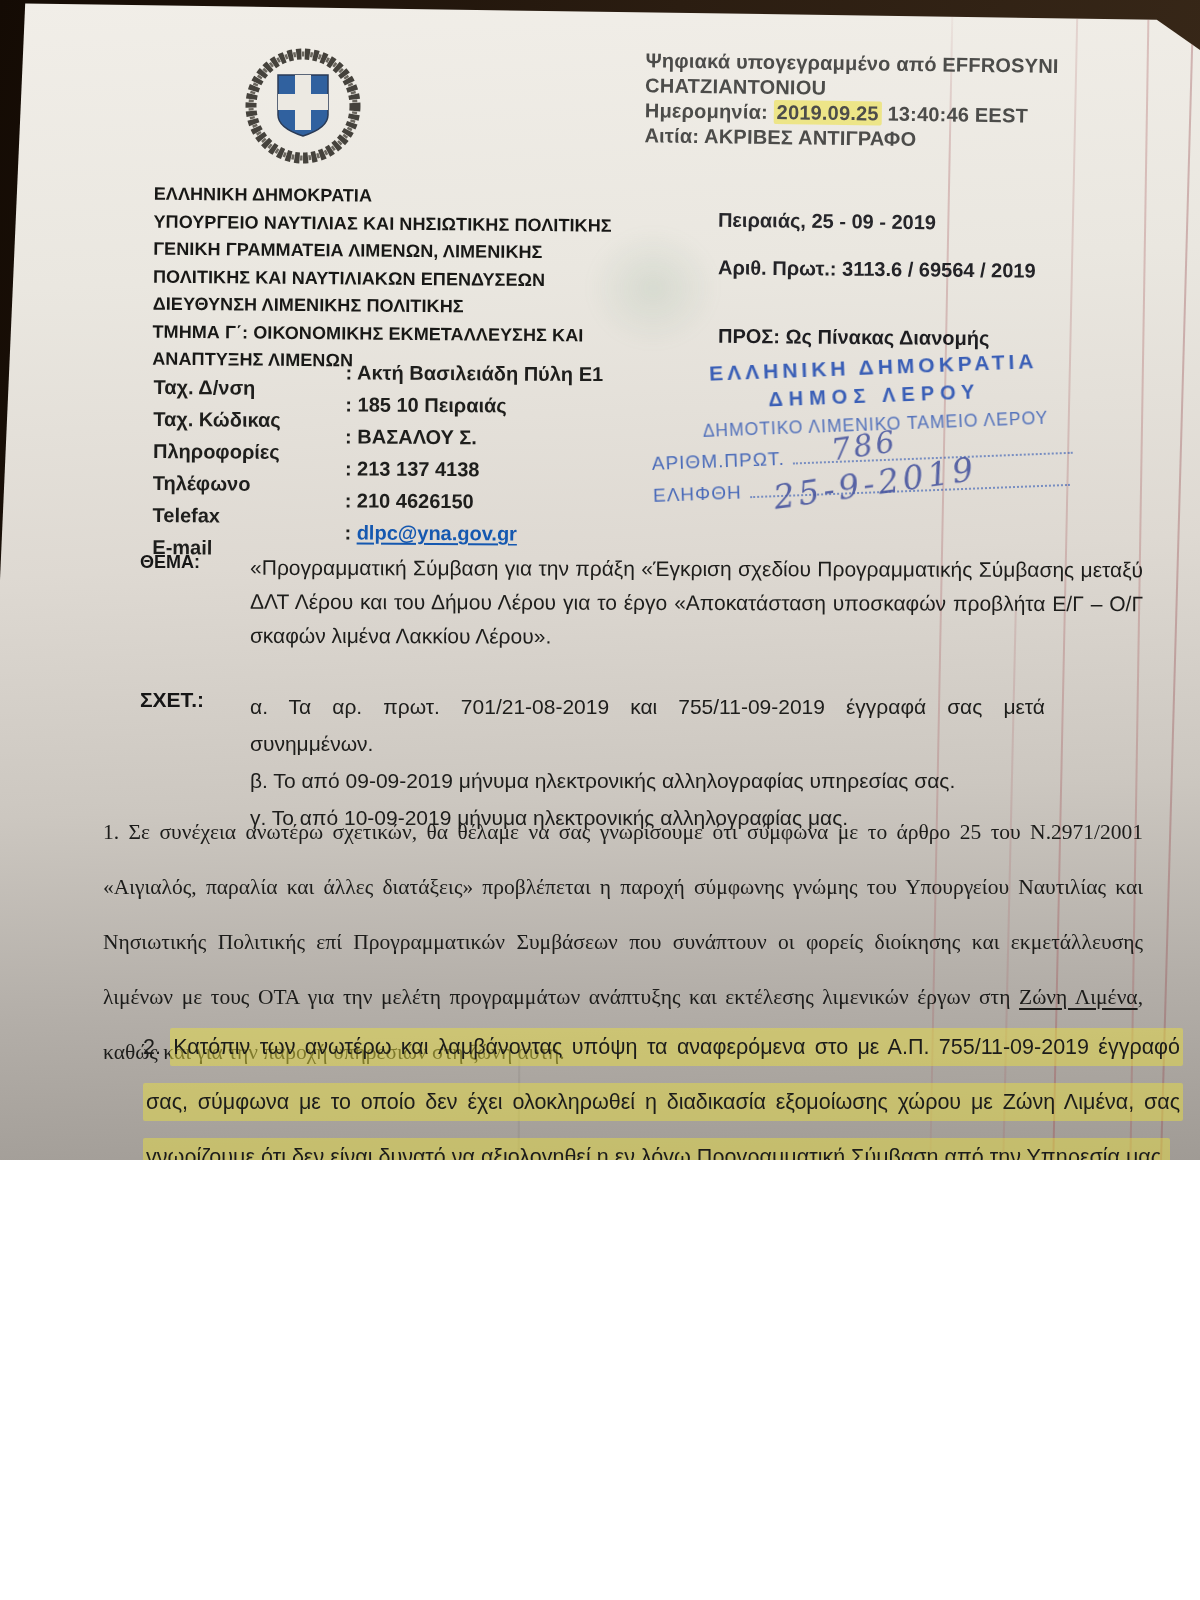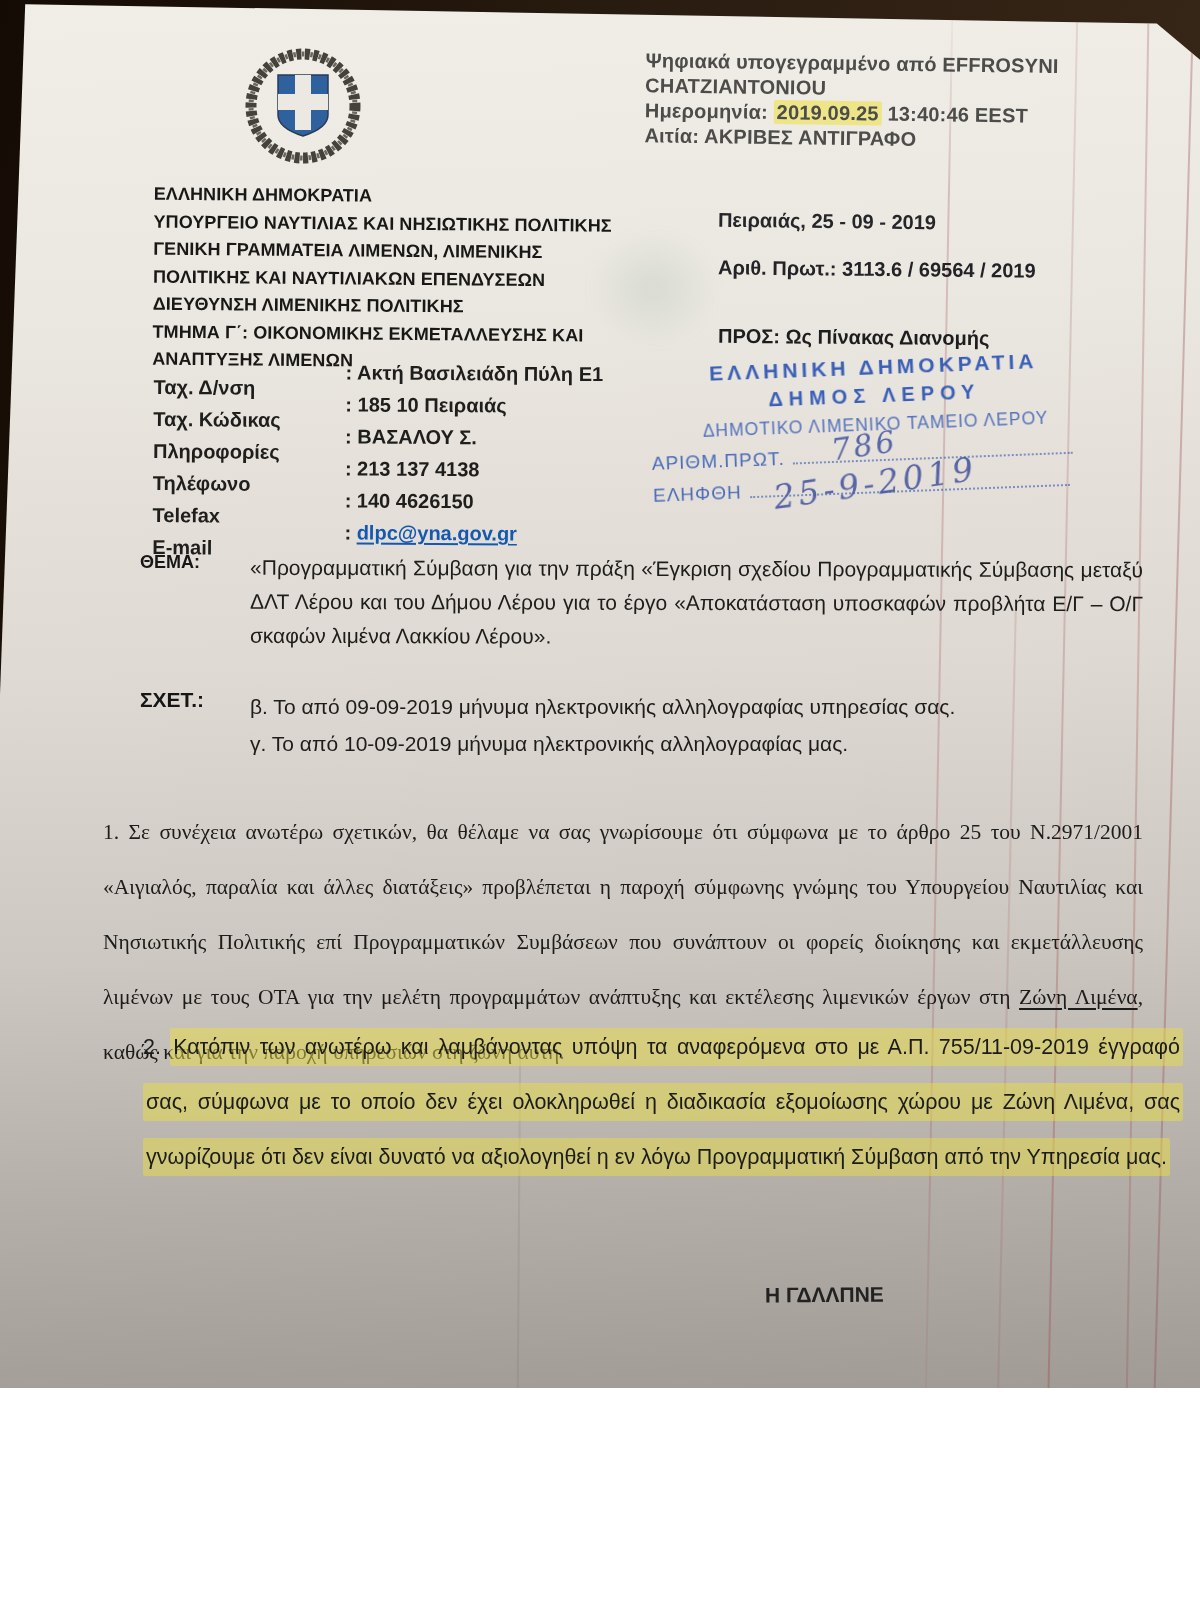--- a/index.html
+++ b/index.html
@@ -1,17 +1,17 @@
 <!DOCTYPE html>
 <html><head>
 <meta charset="utf-8">
 <style>
   html,body { margin:0; padding:0; }
   .scene {
-    position:relative; width:1200px; height:1388px; overflow:hidden;
+    position:relative; width:1200px; height:1160px; overflow:hidden;
     background: linear-gradient(105deg,#140b04 0%, #2b1d11 45%, #3d2c1b 100%);
     font-family:"Liberation Sans", sans-serif;
     -webkit-font-smoothing:antialiased;
   }
   .paper {
     position:absolute; inset:0;
     clip-path: polygon(2.1% 0.3%, 96.4% 1.7%, 100% 4.3%, 100% 100%, 0 100%, 0 50%);
     background: linear-gradient(178deg,#f1eee8 0%, #eae7e0 24%, #ded9d2 48%, #ccc7c0 68%, #b3aea8 85%, #a09b95 100%);
   }
   .abs { position:absolute; }
@@ -137,21 +137,21 @@
       <div class="c-row">
         <span class="c-label">Πληροφορίες</span>
         <span class="c-value">: ΒΑΣΑΛΟΥ Σ.</span>
       </div>
       <div class="c-row">
         <span class="c-label">Τηλέφωνο</span>
         <span class="c-value">: 213 137 4138</span>
       </div>
       <div class="c-row">
         <span class="c-label">Telefax</span>
-        <span class="c-value">: 140 4626150</span>
+        <span class="c-value">: 210 4626150</span>
       </div>
       <div class="c-row">
         <span class="c-label">E-mail</span>
         <span class="c-value"><span>: </span><span class="email-link">dlpc@yna.gov.gr</span></span>
       </div>
     </div>
 
     <div class="abs m-date">Πειραιάς,  25 - 09 - 2019</div>
     <div class="abs m-prot">Αριθ. Πρωτ.: 3113.6 / 69564  / 2019</div>
     <div class="abs m-to">ΠΡΟΣ: Ως Πίνακας Διανομής</div>
@@ -168,20 +168,21 @@
         <span>ΕΛΗΦΘΗ</span><span class="leader" style="width:320px;"></span>
         <span class="hand hand-date">25-9-2019</span>
       </div>
     </div>
 
     <div class="abs subj-label">ΘΕΜΑ:</div>
     <div class="abs subj-text">«Προγραμματική Σύμβαση για την πράξη «Έγκριση σχεδίου Προγραμματικής Σύμβασης μεταξύ ΔΛΤ Λέρου και του Δήμου Λέρου για το έργο «Αποκατάσταση υποσκαφών προβλήτα Ε/Γ – Ο/Γ σκαφών λιμένα Λακκίου Λέρου».</div>
 
     <div class="abs ref-label">ΣΧΕΤ.:</div>
     <div class="abs ref-items">
+      <div class="ref-a">α. Τα αρ. πρωτ. 701/21-08-2019 και 755/11-09-2019 έγγραφά σας μετά συνημμένων.</div>
       <div>β. Το από 09-09-2019 μήνυμα ηλεκτρονικής αλληλογραφίας υπηρεσίας σας.</div>
       <div>γ. Το από 10-09-2019 μήνυμα ηλεκτρονικής αλληλογραφίας μας.</div>
     </div>
 
     <div class="abs para p1"><span>1. Σε συνέχεια ανωτέρω σχετικών, θα θέλαμε να σας γνωρίσουμε ότι σύμφωνα με το άρθρο 25 του Ν.2971/2001 «Αιγιαλός, παραλία και άλλες διατάξεις» προβλέπεται η παροχή σύμφωνης γνώμης του Υπουργείου Ναυτιλίας και Νησιωτικής Πολιτικής επί Προγραμματικών Συμβάσεων που συνάπτουν οι φορείς διοίκησης και εκμετάλλευσης λιμένων με τους ΟΤΑ για την μελέτη προγραμμάτων ανάπτυξης και εκτέλεσης λιμενικών έργων στη </span><span class="u">Ζώνη Λιμένα</span><span>, καθώς και για την παροχή υπηρεσιών στη ζώνη αυτή.</span></div>
 
     <div class="abs para p2"><span>2. </span><span class="hl">Κατόπιν των ανωτέρω και λαμβάνοντας υπόψη τα αναφερόμενα στο με Α.Π. 755/11-09-2019 έγγραφό σας, σύμφωνα με το οποίο δεν έχει ολοκληρωθεί η διαδικασία εξομοίωσης χώρου με Ζώνη Λιμένα, σας γνωρίζουμε ότι δεν είναι δυνατό να αξιολογηθεί η εν λόγω Προγραμματική Σύμβαση από την Υπηρεσία μας.</span></div>
 
 
     <div class="abs signoff-title">Η ΓΔΛΛΠΝΕ</div>

